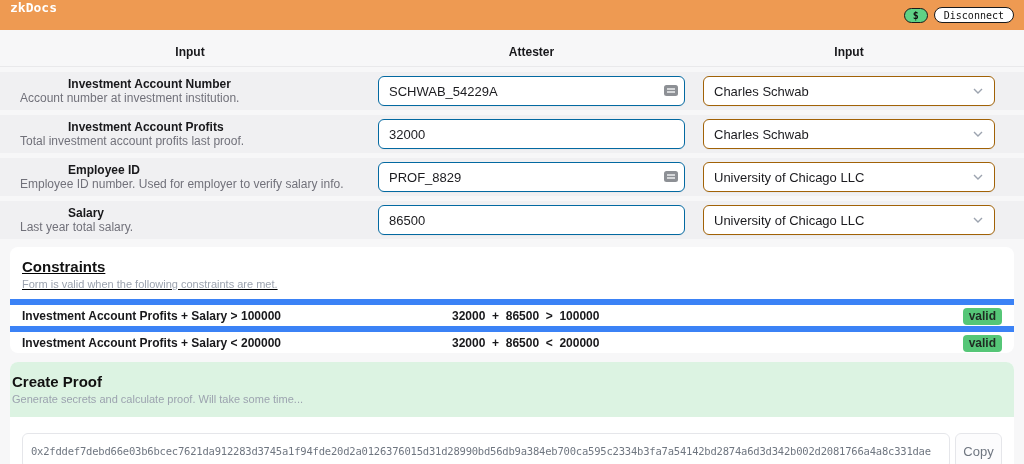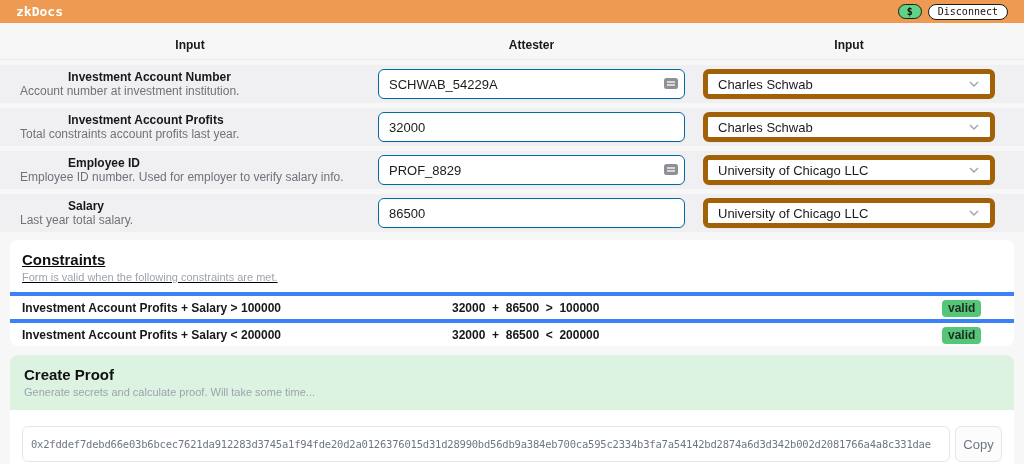--- a/index.html
+++ b/index.html
@@ -1,20 +1,20 @@
 <!DOCTYPE html>
 <html><head>
 <meta charset="utf-8">
 <style>
   * { margin:0; padding:0; box-sizing:border-box; }
   html,body { width:1024px; height:464px; overflow:hidden; }
   body { background:#F7F7F8; font-family:"Liberation Sans", sans-serif; }
 
   
-  .topbar { height:23px; background:#EE9A52; display:flex; align-items:center; padding:0 16px; }
+  .topbar { height:30px; background:#EE9A52; display:flex; padding:0 10px; }
   .brand { color:#fff; font-family:"DejaVu Sans Mono", monospace; font-weight:bold; font-size:13px; }
   .topbar-right { margin-left:auto; display:flex; align-items:center; gap:6px; }
   .pill { font-family:"DejaVu Sans Mono", monospace; font-size:10px; border:1.5px solid #1a1a1a;
           border-radius:10px; display:flex; align-items:center; justify-content:center; cursor:pointer; }
   .pill-balance { background:#5FD285; color:#111; width:24px; height:15px; font-weight:bold; }
   .pill-disconnect { background:#fff; color:#111; height:16px; padding:0 9px; }
 
   
   .grid-row { display:grid; grid-template-columns:340px 307px 1fr; column-gap:18px;
               padding:0 29px 0 20px; align-items:center; }
@@ -24,41 +24,41 @@
   .fcell .flabel { font-size:12px; font-weight:bold; color:#18181B; line-height:14px;margin-left:48px; }
   .fcell .fdesc  { font-size:12px; color:#71717A; line-height:14px; }
   .input-wrap { position:relative; }
   .input-wrap input { width:100%; height:30px; background:#fff; border:1px solid #0369a1; border-radius:6px;
                       padding:0 26px 0 10px; font-size:13px; color:#1b1b1f;
                       font-family:"Liberation Sans", sans-serif; box-shadow:0 1px 1px rgba(0,0,0,.03); }
   .autofill-icon { position:absolute; right:7px; top:9px; width:14px; height:11px; background:#8d9095;
                    border-radius:2.5px; display:flex; flex-direction:column; justify-content:center; gap:1.5px;
                    align-items:center; }
   .autofill-icon i { display:block; width:8px; height:1.5px; background:#d6d8da; }
-  .select { background:#fff; border:5px solid #a16207; border-radius:6px; height:30px; display:flex;
+  .select { background:#fff; border:1px solid #a16207; border-radius:6px; height:30px; display:flex;
             align-items:center; padding:0 10px; font-size:13px; color:#1b1b1f; cursor:pointer;
             box-shadow:0 1px 1px rgba(0,0,0,.03); }
   .select .chev { margin-left:auto; color:#9CA3AF; display:flex; }
 
   
   .card { background:#fff; margin:8px 10px 0 10px; border-radius:8px; }
   .card-head { padding:11px 12px 9px 12px;text-decoration:underline; }
   .card-title { font-size:15px; font-weight:bold; color:#111; }
   .card-sub { font-size:11px; color:#9CA3AF; margin-top:3px; }
   .c-row { display:grid; grid-template-columns:430px 1fr 60px; align-items:center; height:27px;
-           border-top:4px solid #3b82f6; padding:0 12px; }
+           border-top:6px solid #3b82f6; padding:0 12px; }
   .c-rule { font-size:12px; font-weight:bold; color:#18181B; }
   .c-eval { font-size:12px; font-weight:bold; color:#18181B; text-align:left; white-space:pre; }
-  .c-badge-wrap { }
+  .c-badge-wrap { text-align:right; }
   .badge { display:inline-block; background:#55C677; color:#1f2a22; font-size:12px; font-weight:bold;
            padding:1px 6px 2px 6px; border-radius:4px; }
 
   
   .proof-card { margin:9px 10px 0 10px; border-radius:8px 8px 0 0; overflow:hidden; background:#fff; height:112px; }
-  .proof-head { background:#DCF3E2; padding:11px 12px 12px 14px; }
+  .proof-head { background:#DCF3E2; padding:11px 12px 12px 2px; }
   .proof-body { display:flex; align-items:center; padding:16px 12px 0 12px; gap:5px; }
   .proof-body input { flex:1; height:36px; border:1px solid #E5E6EA; border-radius:6px; background:#fff;
                       font-family:"DejaVu Sans Mono", monospace; font-size:10.5px; color:#6F7680;
                       padding:0 8px; letter-spacing:-0.2px; }
   .copy-btn { height:36px; width:47px; border:1px solid #E5E6EA; border-radius:6px; background:#FCFCFD;
               color:#6F7680; font-size:13px; font-family:"Liberation Sans", sans-serif; cursor:pointer; }
 </style>
 </head>
 <body>
 
@@ -94,21 +94,21 @@
       <svg width="12" height="12" viewBox="0 0 12 12">
           <polyline points="2,4 6,8 10,4" fill="none" stroke="#9CA3AF" stroke-width="1.4"></polyline>
         </svg>
     </span>
   </div>
 </div>
 
 <div class="grid-row frow">
   <div class="fcell">
     <div class="flabel">Investment Account Profits</div>
-    <div class="fdesc">Total constraints account profits last year.</div>
+    <div class="fdesc">Total investment account profits last proof.</div>
   </div>
   <div class="input-wrap">
     <input type="text" value="32000" style="">
   </div>
   <div class="select">
     <span>Charles Schwab</span>
     <span class="chev">
       <svg width="12" height="12" viewBox="0 0 12 12">
           <polyline points="2,4 6,8 10,4" fill="none" stroke="#9CA3AF" stroke-width="1.4"></polyline>
         </svg>

